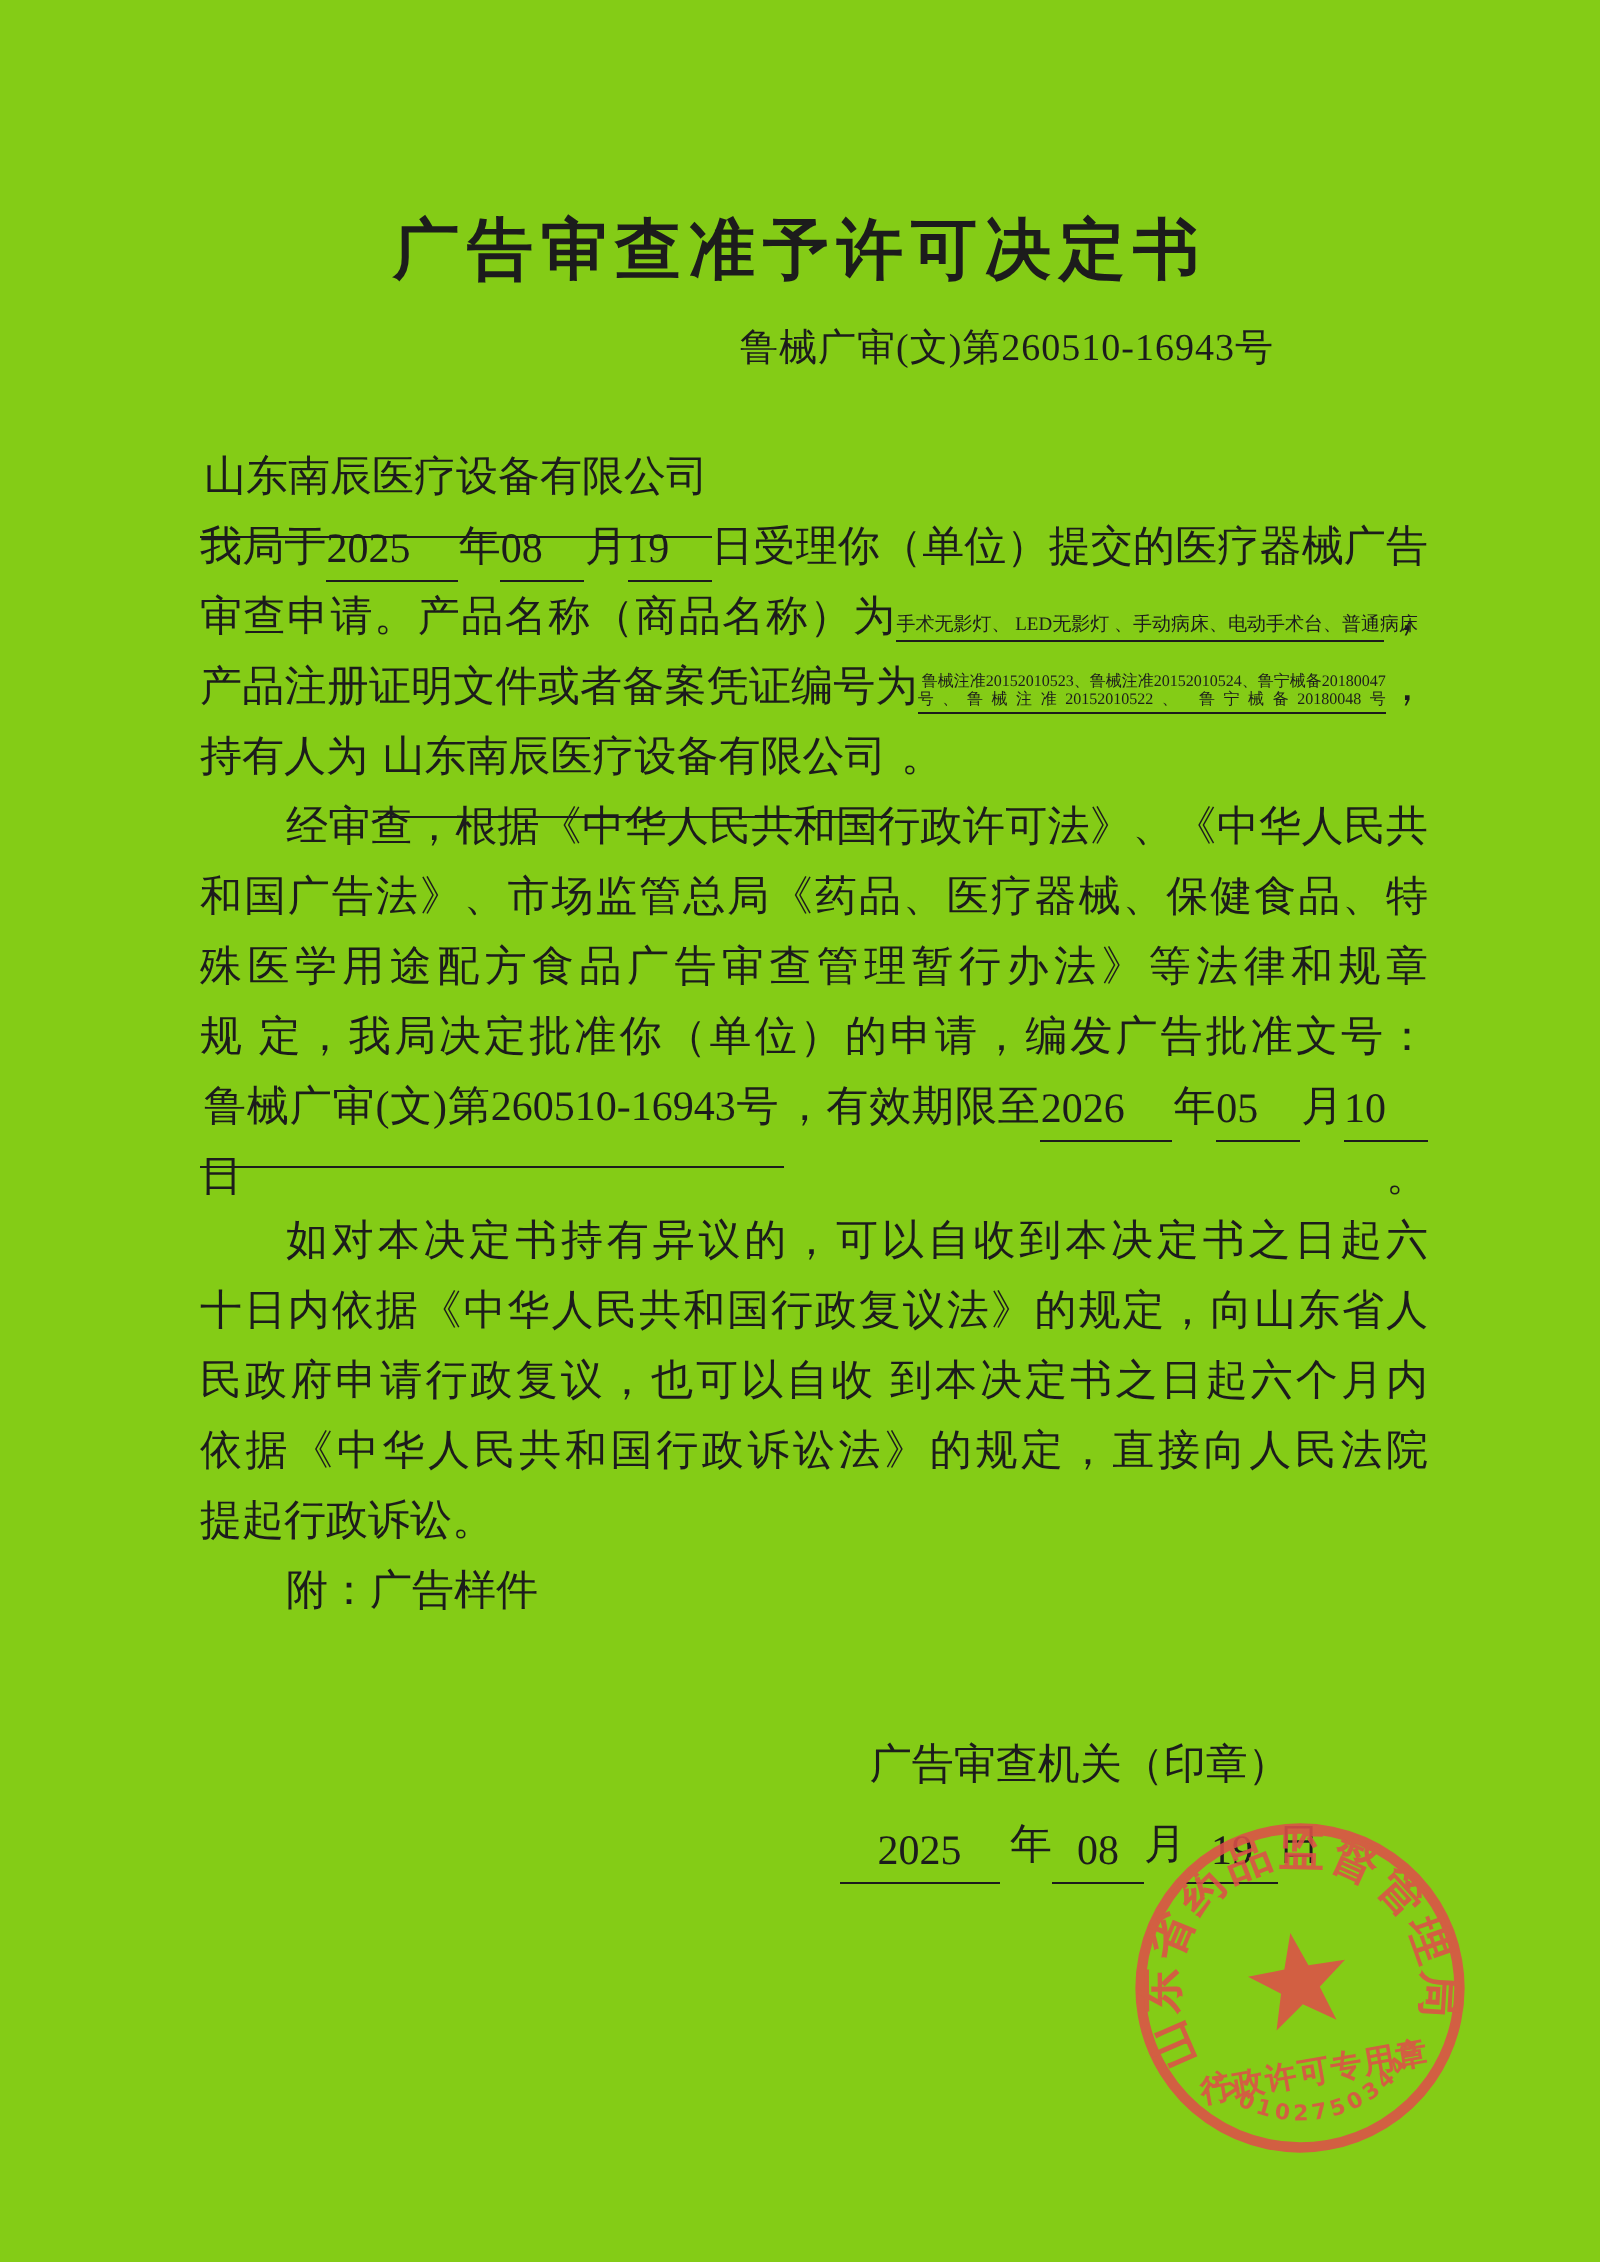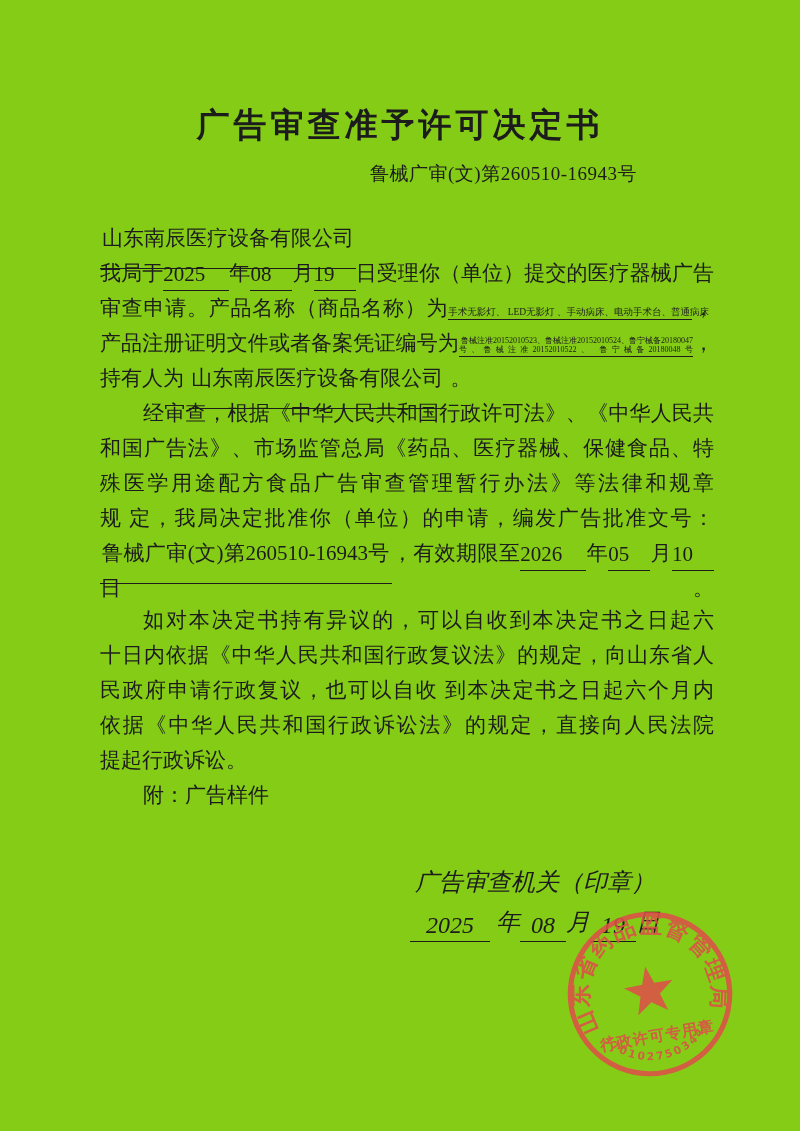--- a/index.html
+++ b/index.html
@@ -89,22 +89,21 @@
     text-align: right;
     vertical-align: -2px;
     padding-bottom: 1px;
     text-indent: 0;
   }
   .footer {
     position: absolute;
     top: 862px;
     right: 140px;
     text-align: center;
-    font-size: 24px;
-    font-style: italic;
+    font-size: 21px;
   }
   .footer .line { height: 40px; line-height: 40px; }
   .seal {
     position: absolute;
     left: 562px;
     top: 906px;
     width: 176px;
     height: 176px;
     transform: rotate(-10deg);
     opacity: 0.88;

